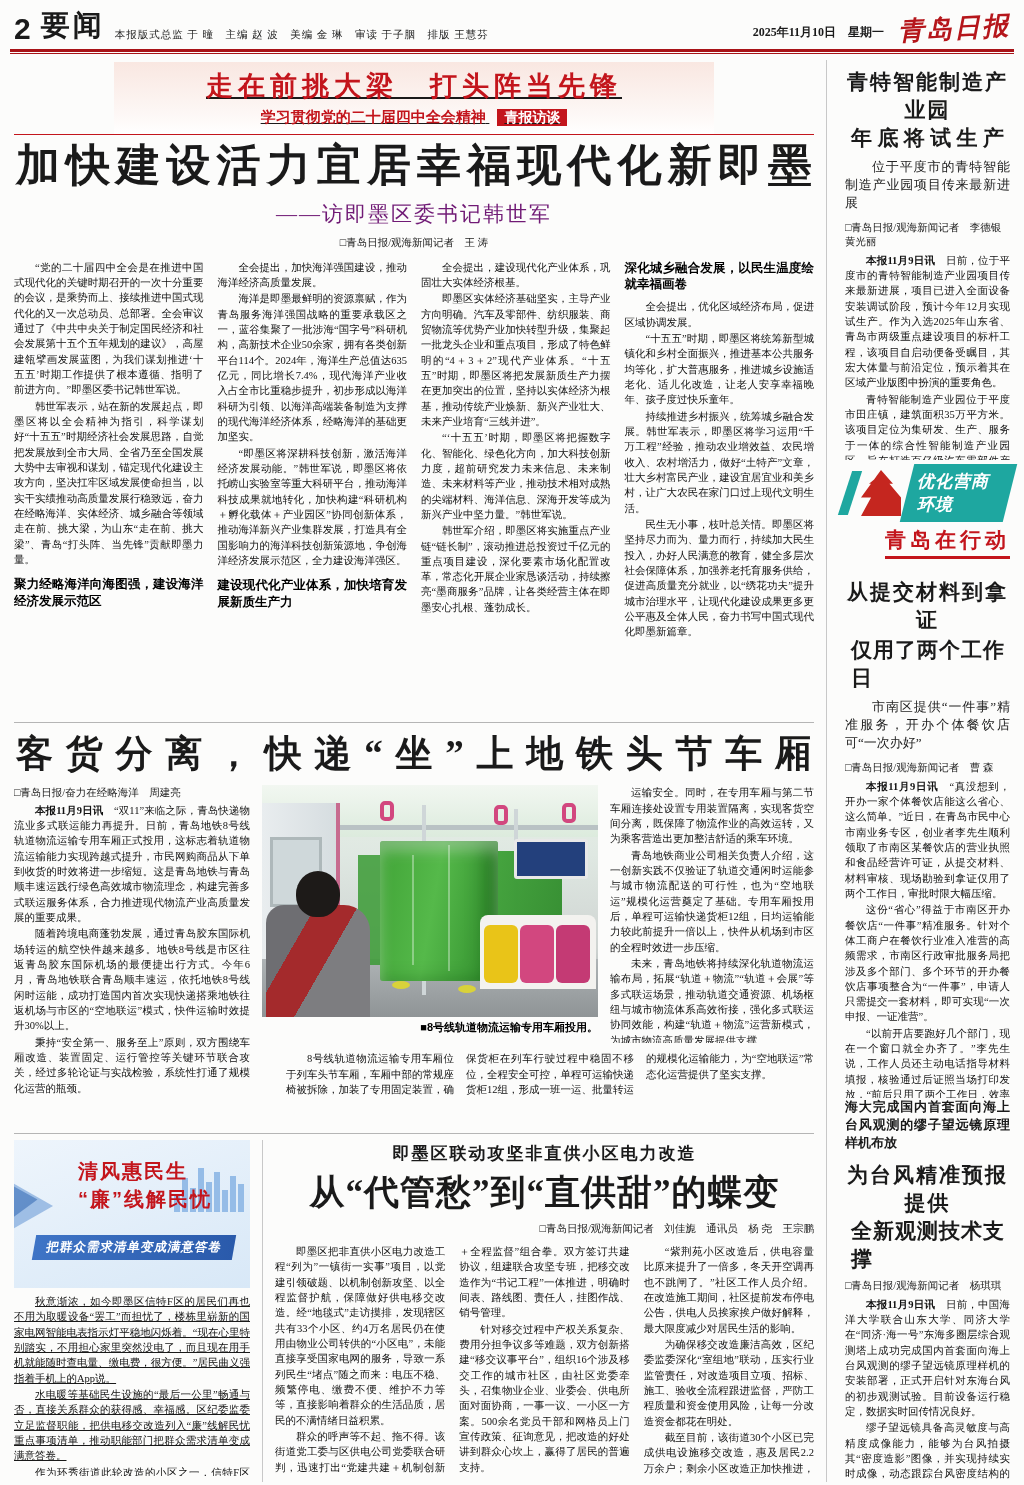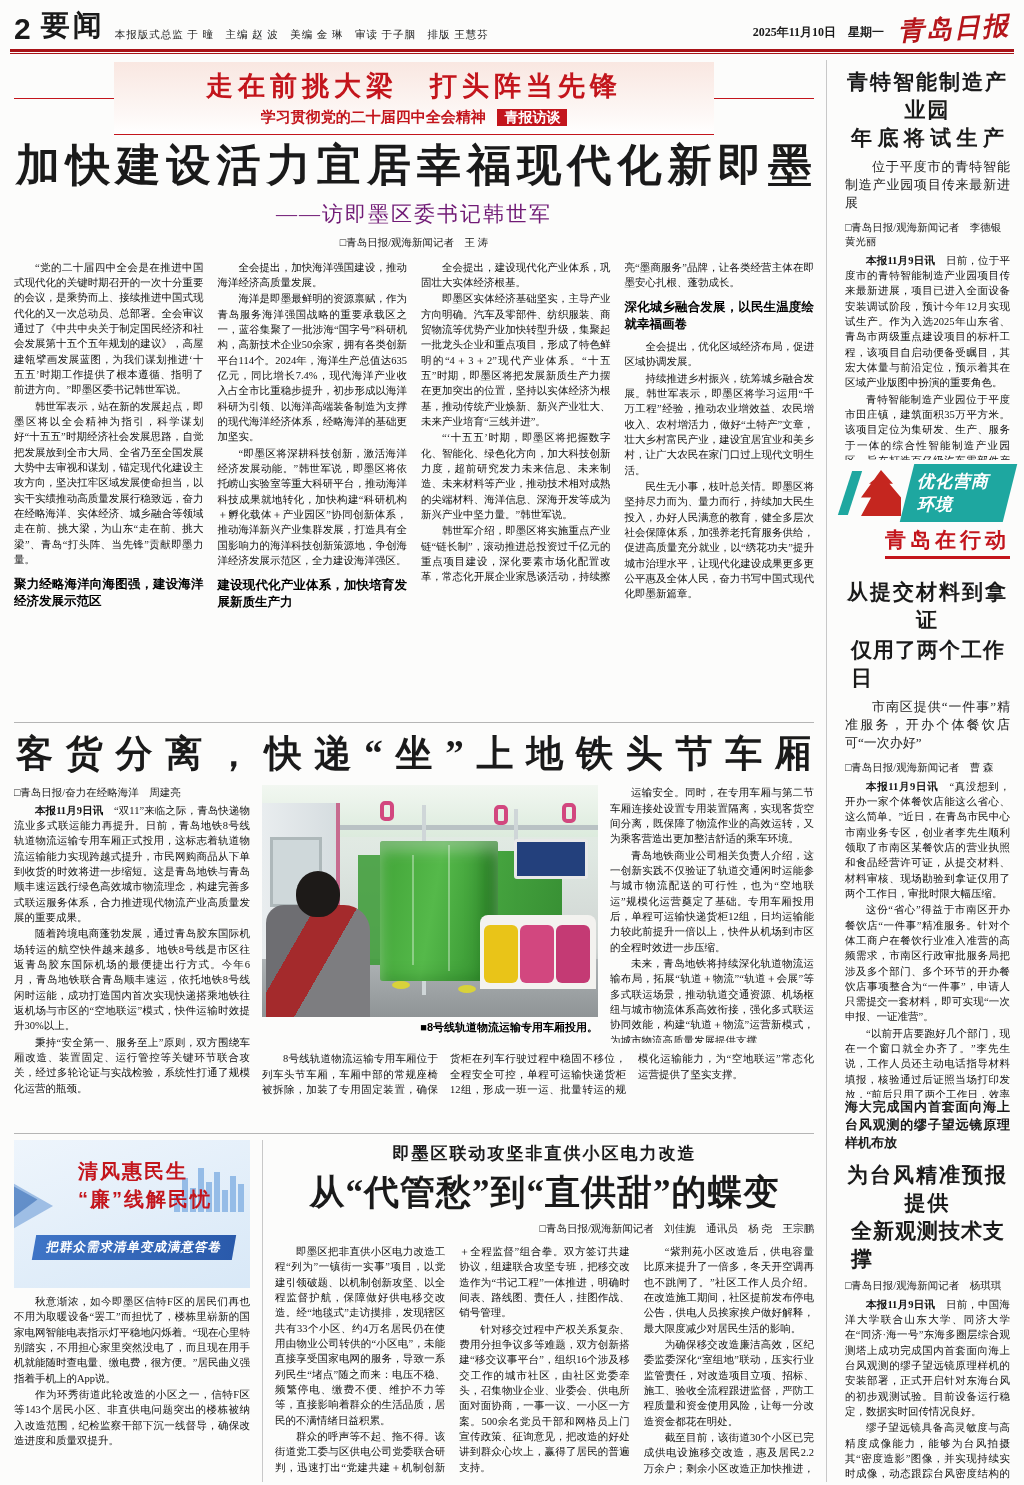--- a/index.html
+++ b/index.html
@@ -24,40 +24,40 @@
 
   
   .body-txt { font-size:10.5px; line-height:1.46; text-align:justify; color:#111; overflow:hidden; }
   .body-txt p { text-indent:2em; margin-bottom:1px; }
   .body-txt p b { font-weight:bold; }
   .body-txt p.sub { text-indent:0; font-family:"Liberation Sans",sans-serif; font-weight:bold; font-size:12.5px; line-height:1.35; margin:9px 0 6px; color:#000; }
   .byline { font-size:10.5px; color:#222; }
 
   
   .lead-art { height:672px; border-bottom:1px solid #b5b5b5; padding-bottom:4px; }
-  .banner-row { display:flex; align-items:center; margin:2px 0 6px; }
+  .banner-row { display:flex; align-items:flex-end; margin:2px 0 6px;text-decoration:underline; }
   .banner-row .hairline { flex:1; height:0; border-top:1px solid #c3151c; }
   .banner { width:600px; text-align:center; padding:6px 0 7px; background:linear-gradient(180deg,#f9e7e1,#fdf7f5 70%,#fff); border-bottom:1px solid #c3151c; }
   .b1 { font-size:27px; font-weight:bold; color:#c3151c; letter-spacing:5px; font-family:"Liberation Sans",sans-serif; }
   .b2 { font-size:15px; color:#c3151c; margin-top:4px; font-weight:bold; }
   .b2 .badge { background:#c3151c; color:#fff; padding:1px 7px; margin-left:8px; font-size:14px; }
   .lead-art h1 { font-size:44px; font-weight:900; letter-spacing:0; text-align:justify; text-align-last:justify; line-height:1.15; margin:4px 2px 8px; font-family:"Liberation Serif",serif; }
   .lead-sub { text-align:center; font-size:21px; color:#701a75; margin-bottom:8px; letter-spacing:2px; }
   .lead-byline { text-align:center; margin-bottom:10px; }
   .lead-body { height:438px; column-count:4; column-gap:14px;margin-top:8px; }
 
   
   .metro { height:416px; border-bottom:1px solid #b5b5b5; padding-top:6px; }
   .metro h2 { font-size:37px; font-weight:900; text-align:justify; text-align-last:justify; margin:0 2px 6px; }
   .metro-sub { font-family:"Liberation Sans",sans-serif; font-size:16.5px; font-weight:bold; text-align:center; letter-spacing:1px; margin-bottom:8px; color:#111; }
   .metro-grid { display:grid; grid-template-columns:236px 336px 1fr; grid-template-rows:258px auto; gap:8px 12px; }
   .metro-left { grid-row:1 / 3; height:330px; }
   .metro-left .byline { margin-bottom:2px; }
   .metro-right { height:258px; }
-  .metro-bottom { grid-column:2 / 4; column-count:3; column-gap:12px; height:56px; }
+  .metro-bottom { grid-column:2 / 4; column-count:3; column-gap:12px; height:56px;margin-left:24px; }
 
   
   .photo-wrap { position:relative; }
   .photo { position:relative; width:336px; height:232px; overflow:hidden; background:linear-gradient(180deg,#e8f0e6 0%,#dfe8e2 30%,#cfd4d2 70%,#9aa0a2 100%); }
   .ph-ceiling { position:absolute; left:0; top:0; width:100%; height:52px; background:linear-gradient(180deg,#f2f7f1,#dcebdd); }
   .ph-rail { position:absolute; left:0; top:40px; width:100%; height:5px; background:#b9c2c4; }
   .ph-door { position:absolute; left:0; top:18px; width:78px; height:170px; background:linear-gradient(90deg,#e9edef,#d6dde0); border-right:4px solid #c76b8f; }
   .ph-door-win { position:absolute; left:8px; top:34px; width:52px; height:70px; background:#cfd8da; border:3px solid #aeb8ba; }
   .ph-floor { position:absolute; left:0; bottom:0; width:100%; height:58px; background:linear-gradient(180deg,#aeb3b5,#8f9496); }
   .ph-cargo { position:absolute; left:118px; top:56px; width:118px; height:140px; background:linear-gradient(100deg,#41a437 0%,#55b94a 45%,#2f8c2b 100%); border-radius:3px; box-shadow:inset 0 10px 14px rgba(255,255,255,.35), inset -14px 0 18px rgba(0,60,0,.35); }
@@ -71,21 +71,21 @@
   .ph-seats { position:absolute; right:2px; bottom:28px; width:116px; height:74px; }
   .ph-seatback { position:absolute; right:0; bottom:0; width:116px; height:74px; background:#f3f2ef; border-radius:8px 8px 0 0; }
   .ph-cush { position:absolute; bottom:6px; width:34px; height:58px; border-radius:6px; }
   .ph-strap { position:absolute; width:14px; height:20px; border:4px solid #d2477f; border-radius:5px; }
   .ph-screen { position:absolute; right:10px; top:54px; width:74px; height:40px; background:#23407c; border:3px solid #e8e8e8; border-radius:3px; }
   .ph-pole { position:absolute; width:4px; background:#cfd6d8; }
   .photo-caption { font-family:"Liberation Sans",sans-serif; font-size:11px; font-weight:bold; text-align:right; margin-top:3px; color:#000; }
 
   
   .bottom-row { flex:1; display:flex; gap:12px; padding-top:6px; }
-  .qingfeng { width:236px; }
+  .qingfeng { width:236px;text-decoration:underline; }
   .qf-box { width:236px; height:148px; background:linear-gradient(160deg,#eef5fc,#d8e8f7); position:relative; overflow:hidden; margin-bottom:6px; }
   .qf-arrow1 { position:absolute; left:-26px; top:10px; width:90px; height:110px; background:linear-gradient(140deg,#2e66b4,#123e86); clip-path:polygon(0 20%,55% 45%,0 78%); }
   .qf-arrow2 { position:absolute; left:-10px; top:26px; width:70px; height:80px; background:#7fa8dc; clip-path:polygon(0 15%,70% 50%,0 85%); opacity:.7; }
   .qf-sky { position:absolute; right:6px; top:26px; display:flex; align-items:flex-end; gap:2px; height:46px; opacity:.9; }
   .qf-sky i { display:block; width:6px; background:#8db7e6; }
   .qf-t1,.qf-t2 { position:absolute; left:64px; color:#c3151c; font-weight:900; font-size:20px; font-family:"Liberation Sans",sans-serif; letter-spacing:2px; }
   .qf-t1 { top:18px; }
   .qf-t2 { top:46px; }
   .qf-ribbon { position:absolute; left:20px; bottom:28px; width:200px; background:linear-gradient(90deg,#3e74c6,#2a5aab); color:#fff; font-size:12.5px; font-weight:bold; text-align:center; padding:4px 0; transform:skewX(-10deg); font-family:"Liberation Sans",sans-serif; letter-spacing:1px; }
   .qf-body { height:182px; }
@@ -166,20 +166,21 @@
             <p>全会提出，加快海洋强国建设，推动海洋经济高质量发展。</p>
             <p>海洋是即墨最鲜明的资源禀赋，作为青岛服务海洋强国战略的重要承载区之一，蓝谷集聚了一批涉海“国字号”科研机构，高新技术企业50余家，拥有各类创新平台114个。2024年，海洋生产总值达635亿元，同比增长7.4%，现代海洋产业收入占全市比重稳步提升，初步形成以海洋科研为引领、以海洋高端装备制造为支撑的现代海洋经济体系，经略海洋的基础更加坚实。</p>
             <p>“即墨区将深耕科技创新，激活海洋经济发展动能。”韩世军说，即墨区将依托崂山实验室等重大科研平台，推动海洋科技成果就地转化，加快构建“科研机构＋孵化载体＋产业园区”协同创新体系，推动海洋新兴产业集群发展，打造具有全国影响力的海洋科技创新策源地，争创海洋经济发展示范区，全力建设海洋强区。</p>
             <p class="sub">建设现代化产业体系，加快培育发展新质生产力</p>
             <p>全会提出，建设现代化产业体系，巩固壮大实体经济根基。</p>
             <p>即墨区实体经济基础坚实，主导产业方向明确。汽车及零部件、纺织服装、商贸物流等优势产业加快转型升级，集聚起一批龙头企业和重点项目，形成了特色鲜明的“4＋3＋2”现代产业体系。“十五五”时期，即墨区将把发展新质生产力摆在更加突出的位置，坚持以实体经济为根基，推动传统产业焕新、新兴产业壮大、未来产业培育“三线并进”。</p>
             <p>“‘十五五’时期，即墨区将把握数字化、智能化、绿色化方向，加大科技创新力度，超前研究发力未来信息、未来制造、未来材料等产业，推动技术相对成熟的尖端材料、海洋信息、深海开发等成为新兴产业中坚力量。”韩世军说。</p>
             <p>韩世军介绍，即墨区将实施重点产业链“链长制”，滚动推进总投资过千亿元的重点项目建设，深化要素市场化配置改革，常态化开展企业家恳谈活动，持续擦亮“墨商服务”品牌，让各类经营主体在即墨安心扎根、蓬勃成长。</p>
             <p class="sub">深化城乡融合发展，以民生温度绘就幸福画卷</p>
             <p>全会提出，优化区域经济布局，促进区域协调发展。</p>
+            <p>“十五五”时期，即墨区将统筹新型城镇化和乡村全面振兴，推进基本公共服务均等化，扩大普惠服务，推进城乡设施适老化、适儿化改造，让老人安享幸福晚年、孩子度过快乐童年。</p>
             <p>持续推进乡村振兴，统筹城乡融合发展。韩世军表示，即墨区将学习运用“千万工程”经验，推动农业增效益、农民增收入、农村增活力，做好“土特产”文章，壮大乡村富民产业，建设宜居宜业和美乡村，让广大农民在家门口过上现代文明生活。</p>
             <p>民生无小事，枝叶总关情。即墨区将坚持尽力而为、量力而行，持续加大民生投入，办好人民满意的教育，健全多层次社会保障体系，加强养老托育服务供给，促进高质量充分就业，以“绣花功夫”提升城市治理水平，让现代化建设成果更多更公平惠及全体人民，奋力书写中国式现代化即墨新篇章。</p>
           </div>
       </section>
 
       <section class="metro">
         <h2>客货分离，快递“坐”上地铁头节车厢</h2>
         <div class="metro-grid">
           <div class="body-txt metro-left">
             <div class="byline">□青岛日报/奋力在经略海洋　周建亮</div>
@@ -250,20 +251,21 @@
                 <i style="height:22px"></i>
                 <i style="height:36px"></i>
                 <i style="height:28px"></i>
             </div>
             <div class="qf-t1">清风惠民生</div>
             <div class="qf-t2">“廉”线解民忧</div>
             <div class="qf-ribbon">把群众需求清单变成满意答卷</div>
           </div>
           <div class="body-txt qf-body">
               <p>秋意渐浓，如今即墨区信特F区的居民们再也不用为取暖设备“罢工”而担忧了，楼栋里崭新的国家电网智能电表指示灯平稳地闪烁着。“现在心里特别踏实，不用担心家里突然没电了，而且现在用手机就能随时查电量、缴电费，很方便。”居民曲义强指着手机上的App说。</p>
+              <p>水电暖等基础民生设施的“最后一公里”畅通与否，直接关系群众的获得感、幸福感。区纪委监委立足监督职能，把供电移交改造列入“廉”线解民忧重点事项清单，推动职能部门把群众需求清单变成满意答卷。</p>
               <p>作为环秀街道此轮改造的小区之一，信特F区等143个居民小区、非直供电问题突出的楼栋被纳入改造范围，纪检监察干部下沉一线督导，确保改造进度和质量双提升。</p>
             </div>
         </section>
 
         <section class="power">
           <div class="power-kicker">即墨区联动攻坚非直供小区电力改造</div>
           <h2>从“代管愁”到“直供甜”的蝶变</h2>
           <div class="byline">□青岛日报/观海新闻记者　刘佳旎　通讯员　杨 尧　王宗鹏</div>
           <div class="body-txt power-body">
               <p>即墨区把非直供小区电力改造工程“列为”一镇街一实事”项目，以党建引领破题、以机制创新攻坚、以全程监督护航，保障做好供电移交改造。经“地毯式”走访摸排，发现辖区共有33个小区、约4万名居民仍在使用由物业公司转供的“小区电”，未能直接享受国家电网的服务，导致一系列民生“堵点”随之而来：电压不稳、频繁停电、缴费不便、维护不力等等，直接影响着群众的生活品质，居民的不满情绪日益积累。</p>

